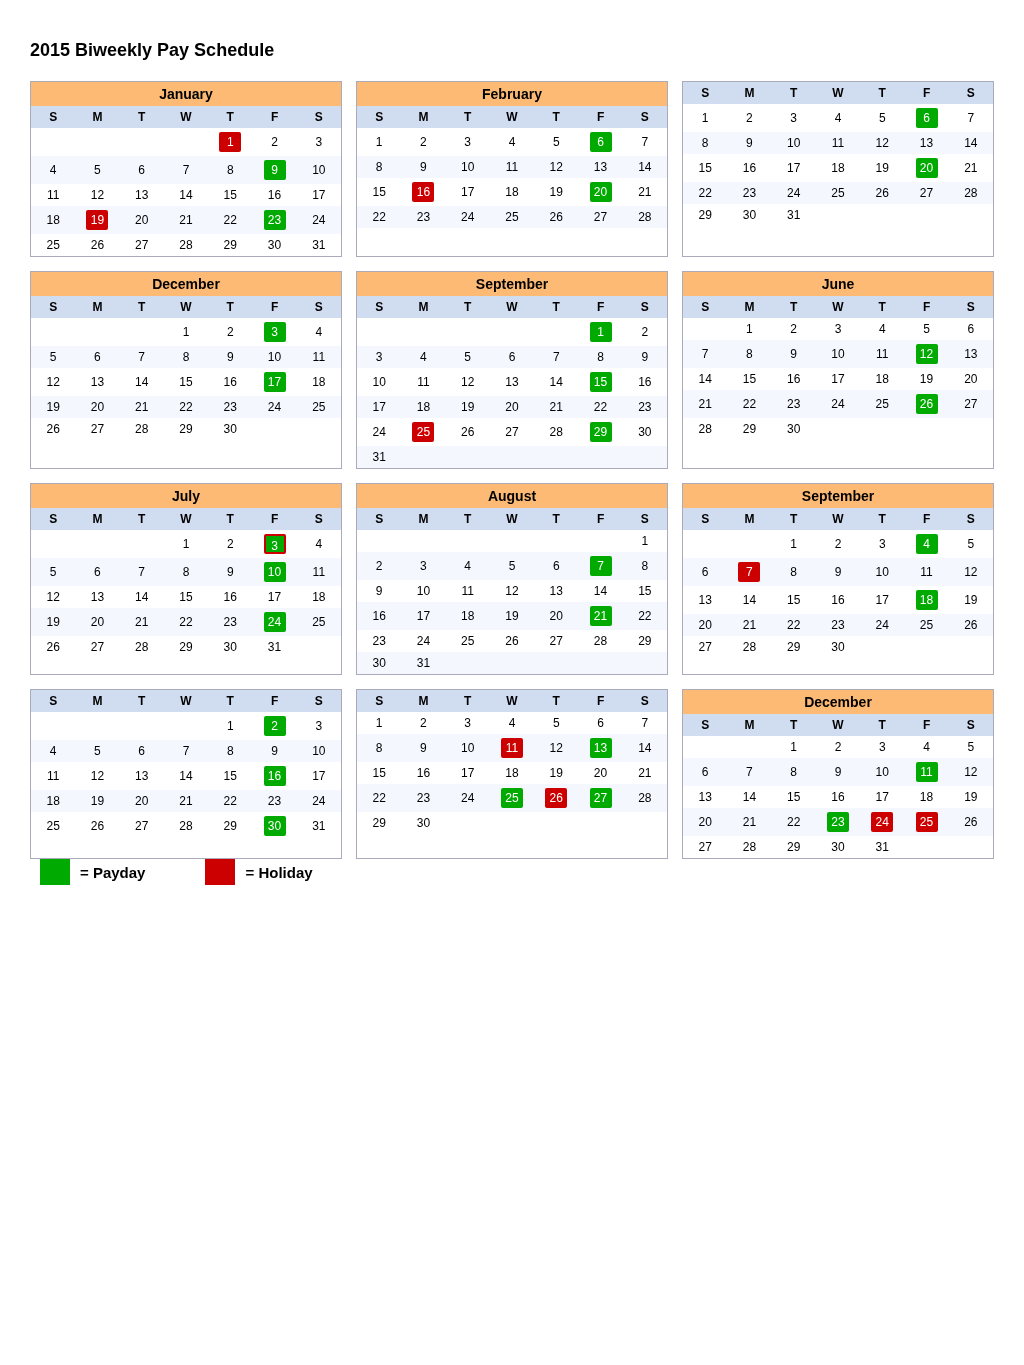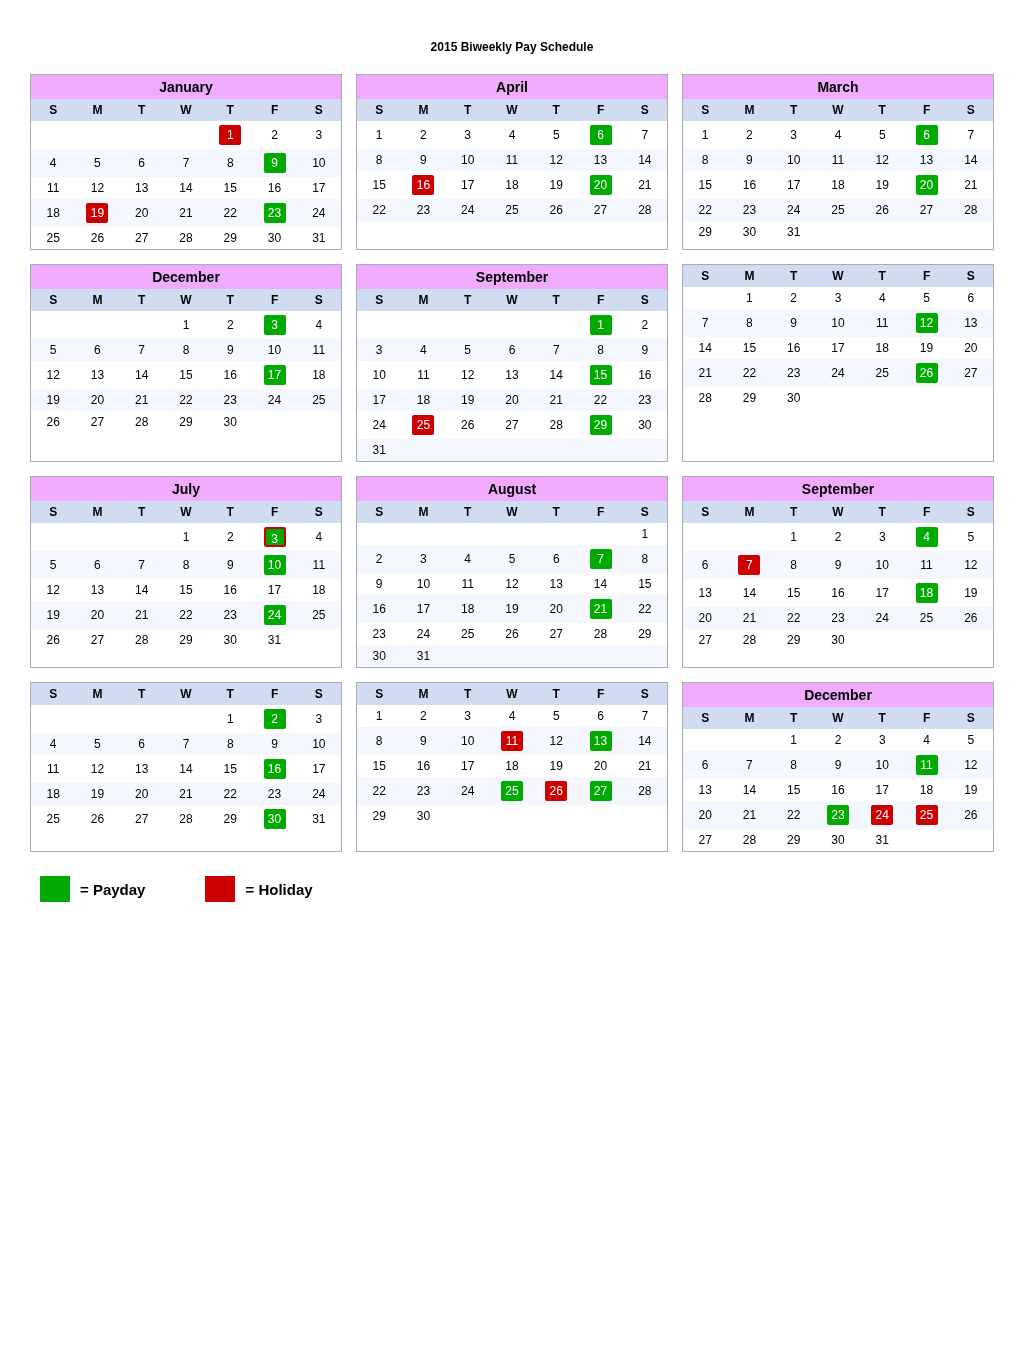--- a/index.html
+++ b/index.html
@@ -4,35 +4,35 @@
   <style>
     * { box-sizing: border-box; margin: 0; padding: 0; }
     body {
       background: #fff;
       font-family: Arial, sans-serif;
       font-size: 13px;
       padding: 40px 30px;
       width: 1024px;
     }
     h1 {
-      text-align: center;
-      font-size: 12px;
+      text-align: left;
+      font-size: 18px;
       font-weight: bold;
       margin-bottom: 20px;
     }
     .calendars-grid {
       display: grid;
       grid-template-columns: repeat(3, 1fr);
       gap: 14px;
     }
     .month-block {
       border: 1px solid #aab;
     }
     .month-header {
-      background: #f0abfc;
+      background: #fdba74;
       text-align: center;
       font-weight: bold;
       padding: 4px 0;
       font-size: 14px;
     }
     table.cal {
       width: 100%;
       border-collapse: collapse;
     }
     table.cal th, table.cal td {
@@ -75,21 +75,20 @@
       border-radius: 2px;
       display: inline-block;
       width: 22px;
       height: 20px;
       line-height: 20px;
       border: 2px solid #cc0000;
     }
     .legend {
       display: flex;
       align-items: center;
-      margin-top: 24px;
       gap: 60px;
       padding-left: 10px;
     }
     .legend-item {
       display: flex;
       align-items: center;
       gap: 10px;
       font-size: 15px;
       font-weight: bold;
     }
@@ -164,21 +163,21 @@
             <td>27</td>
             <td>28</td>
             <td>29</td>
             <td>30</td>
             <td>31</td>
           </tr>
         </tbody>
       </table>
     </div>
     <div class="month-block">
-      <div class="month-header">April</div>
+      <div class="month-header">February</div>
       <table class="cal">
         <thead>
           <tr>
             <th>S</th>
             <th>M</th>
             <th>T</th>
             <th>W</th>
             <th>T</th>
             <th>F</th>
             <th>S</th>
@@ -218,21 +217,20 @@
             <td>24</td>
             <td>25</td>
             <td>26</td>
             <td>27</td>
             <td>28</td>
           </tr>
         </tbody>
       </table>
     </div>
     <div class="month-block">
-      <div class="month-header">March</div>
       <table class="cal">
         <thead>
           <tr>
             <th>S</th>
             <th>M</th>
             <th>T</th>
             <th>W</th>
             <th>T</th>
             <th>F</th>
             <th>S</th>
@@ -416,20 +414,21 @@
             <td></td>
             <td></td>
             <td></td>
             <td></td>
             <td></td>
           </tr>
         </tbody>
       </table>
     </div>
     <div class="month-block">
+      <div class="month-header">June</div>
       <table class="cal">
         <thead>
           <tr>
             <th>S</th>
             <th>M</th>
             <th>T</th>
             <th>W</th>
             <th>T</th>
             <th>F</th>
             <th>S</th>

